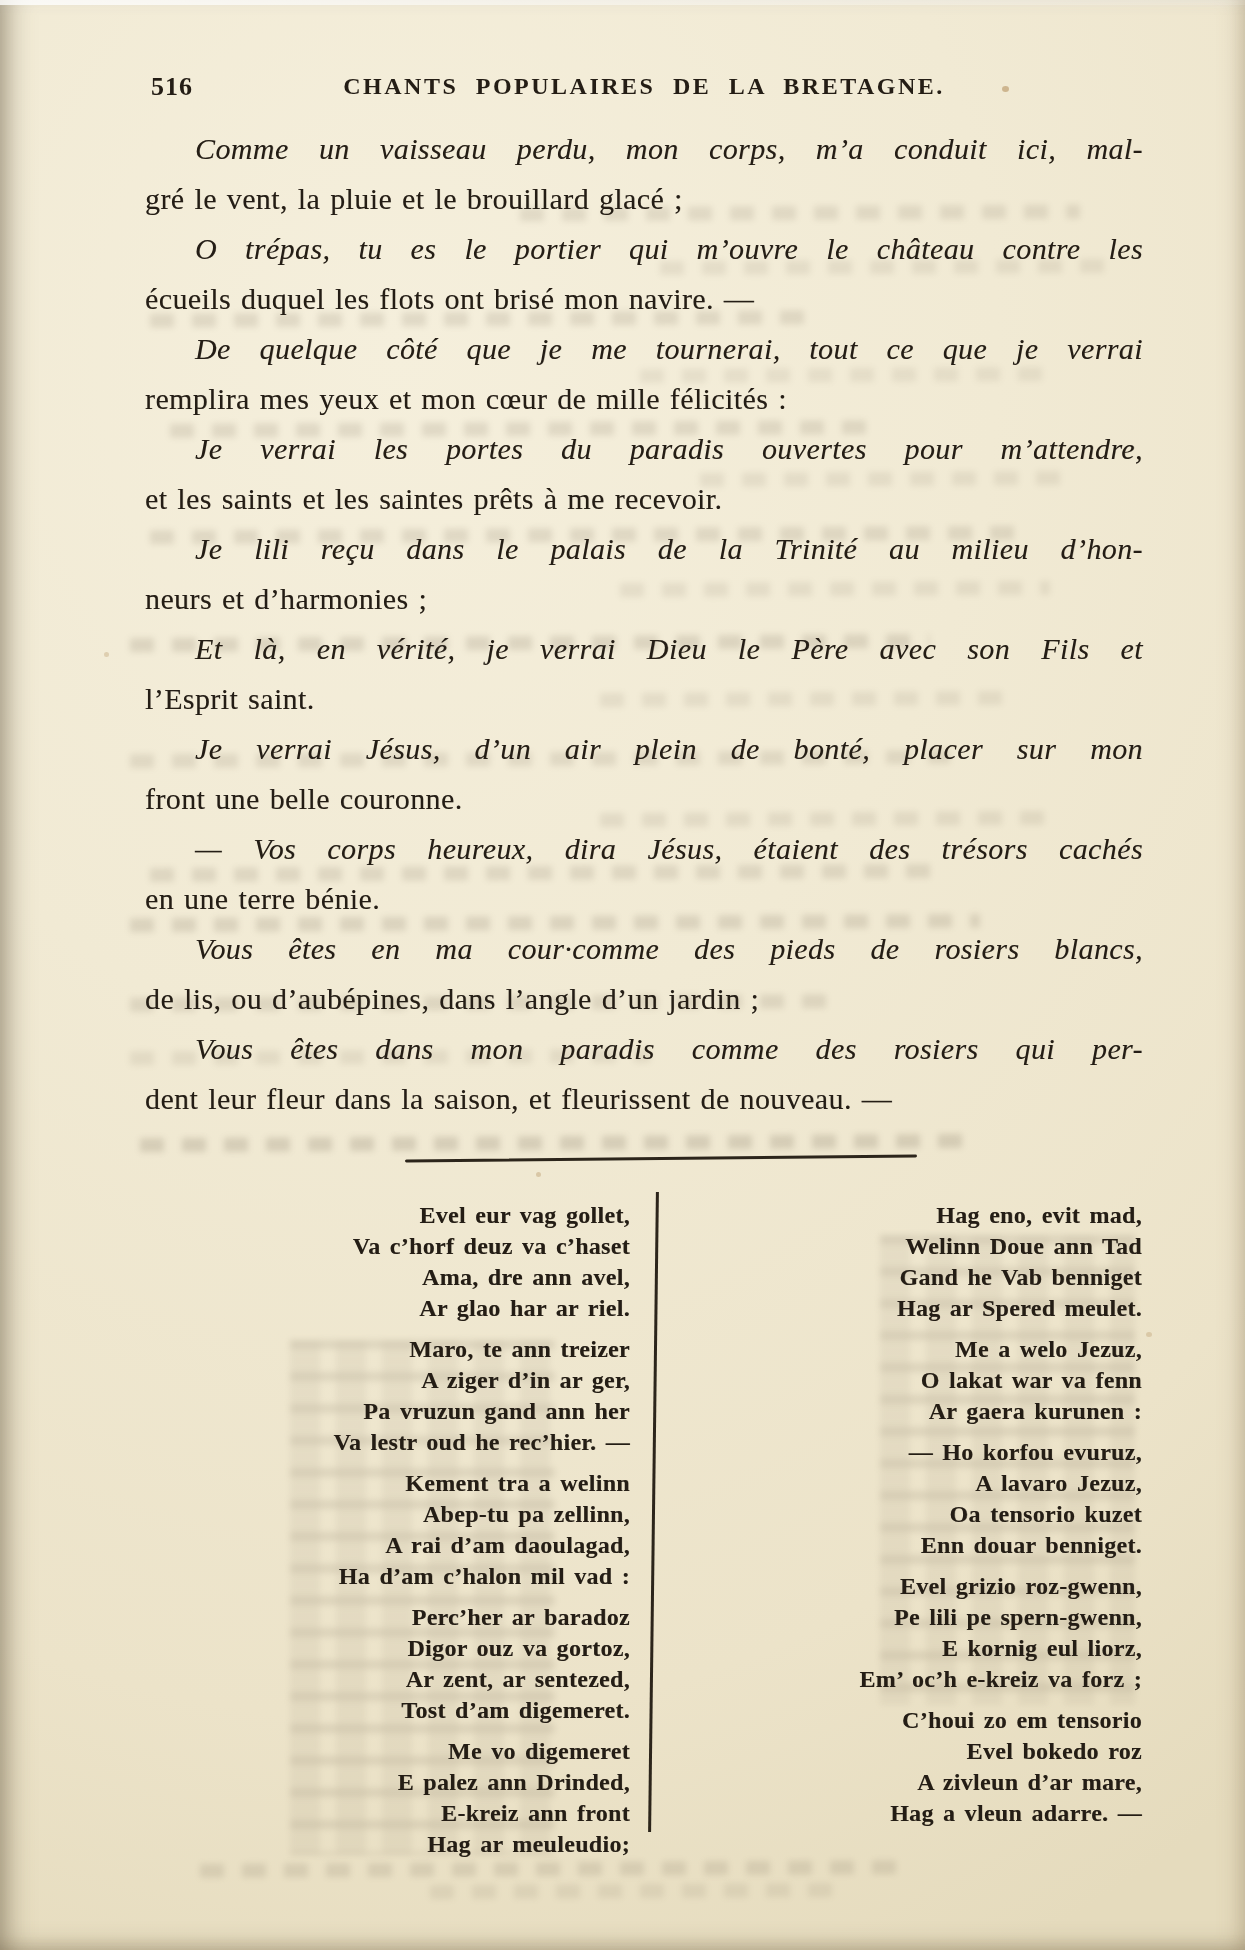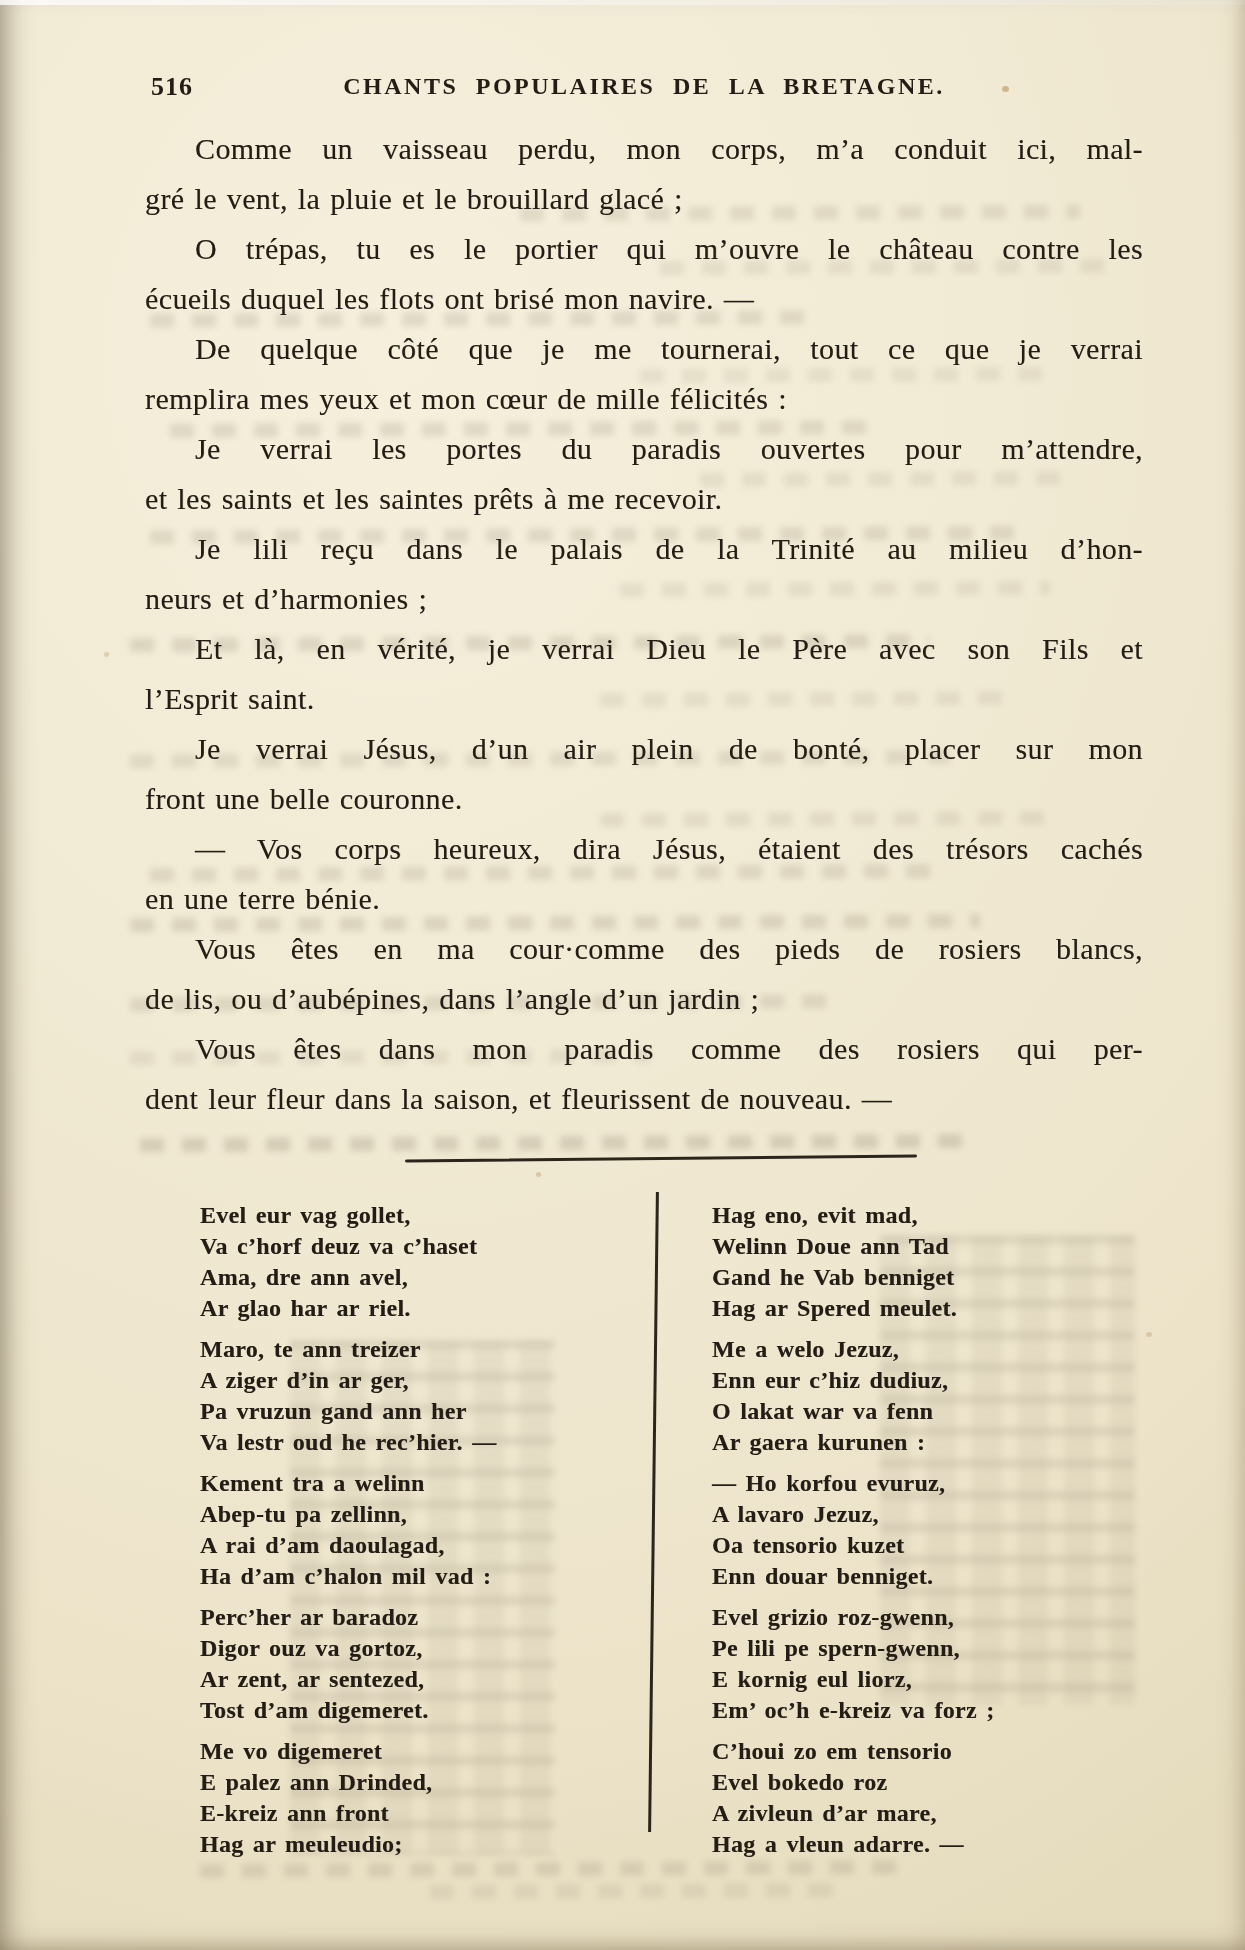--- a/index.html
+++ b/index.html
@@ -24,35 +24,35 @@
   .header{position:absolute;left:145px;top:72px;width:998px;height:34px;}
   .page-number{position:absolute;left:6px;top:0;font-size:26px;font-weight:700;letter-spacing:1px;}
   .running-title{position:absolute;left:0;top:1px;width:100%;text-align:center;
     font-size:24px;font-weight:700;letter-spacing:2.5px;word-spacing:9px;}
 
   
   .prose{position:absolute;left:145px;top:124px;width:998px;
     font-size:30px;letter-spacing:.4px;word-spacing:2px;}
   .pline{height:50px;line-height:50px;text-align:justify;text-align-last:justify;
     text-shadow:.3px .3px 0 rgba(30,24,16,.35);}
-  .pline.first{padding-left:50px;}
+  .pline.first{padding-left:50px;font-style:italic;}
   .pline.final{text-align-last:left;}
 
   
   .section-rule{position:absolute;left:405px;top:1157px;width:512px;height:3px;
     background:var(--rule,#2c251b);transform:rotate(-.55deg);border-radius:2px;}
   .column-rule{position:absolute;left:652px;top:1192px;width:2.5px;height:640px;
     background:var(--rule,#2c251b);transform:rotate(.7deg);}
 
   
   .verse-col{position:absolute;top:1200px;width:430px;
     font-size:24px;font-weight:700;letter-spacing:.3px;word-spacing:3px;}
   .verse-left{left:200px;}
   .verse-right{left:712px;}
-  .stanza{margin-bottom:10px;}
+  .stanza{margin-bottom:10px;text-align:right;}
   .vline{height:31px;line-height:31px;text-shadow:.3px .3px 0 rgba(30,24,16,.4);}
 
   
   .ghost{position:absolute;height:14px;pointer-events:none;
     background:repeating-linear-gradient(90deg,rgba(122,110,90,.55) 0 24px,rgba(122,110,90,0) 24px 42px);
     filter:blur(3px);transform:rotate(-.3deg);}
   .ghost-col{position:absolute;pointer-events:none;
     background:
       repeating-linear-gradient(180deg,rgba(122,110,90,.45) 0 9px,rgba(122,110,90,0) 9px 32px),
       repeating-linear-gradient(90deg,rgba(122,110,90,.25) 0 30px,rgba(122,110,90,0) 30px 46px);
@@ -177,21 +177,20 @@
   <div class="column-rule"></div>
   <div class="verse-col verse-right">
       <div class="stanza">
         <div class="vline first">Hag eno, evit mad,</div>
         <div class="vline">Welinn Doue ann Tad</div>
         <div class="vline">Gand he Vab benniget</div>
         <div class="vline final">Hag ar Spered meulet.</div>
       </div>
       <div class="stanza">
         <div class="vline first">Me a welo Jezuz,</div>
-        <div class="vline">Enn eur c’hiz dudiuz,</div>
         <div class="vline">O lakat war va fenn</div>
         <div class="vline final">Ar gaera kurunen :</div>
       </div>
       <div class="stanza">
         <div class="vline first">— Ho korfou evuruz,</div>
         <div class="vline">A lavaro Jezuz,</div>
         <div class="vline">Oa tensorio kuzet</div>
         <div class="vline final">Enn douar benniget.</div>
       </div>
       <div class="stanza">

